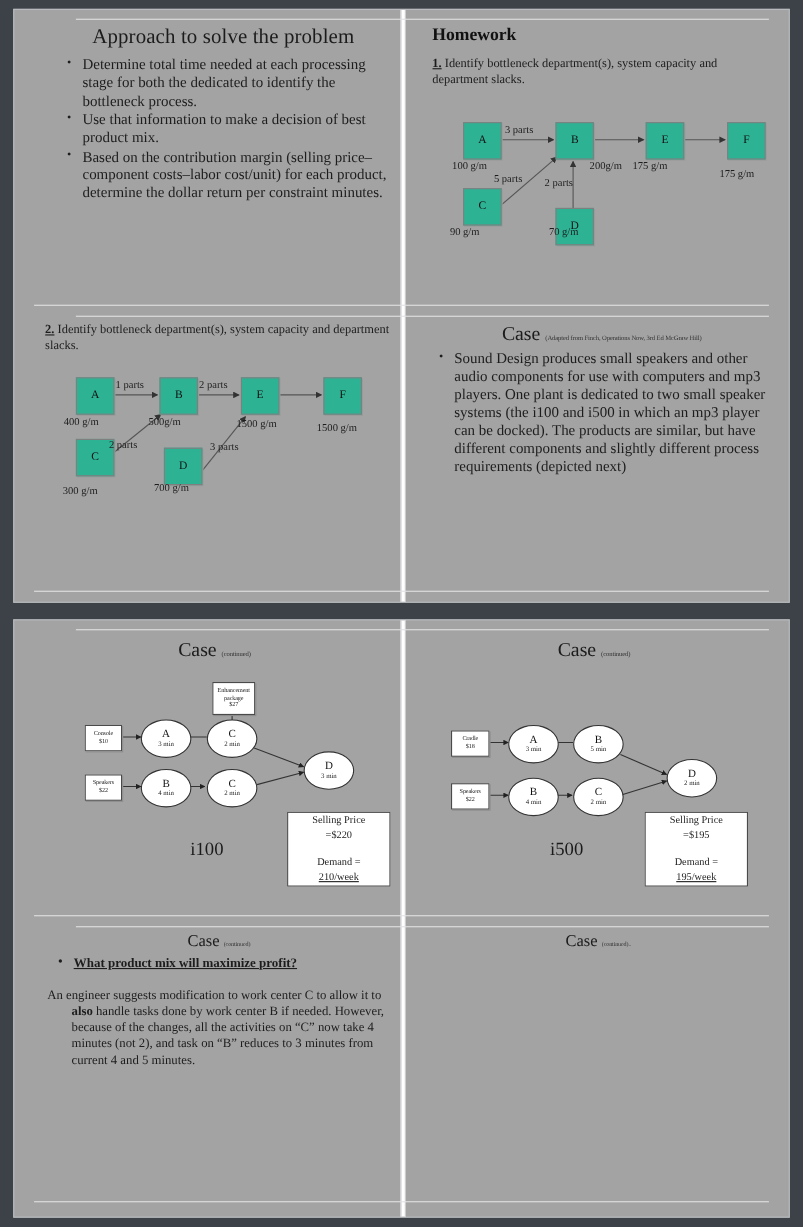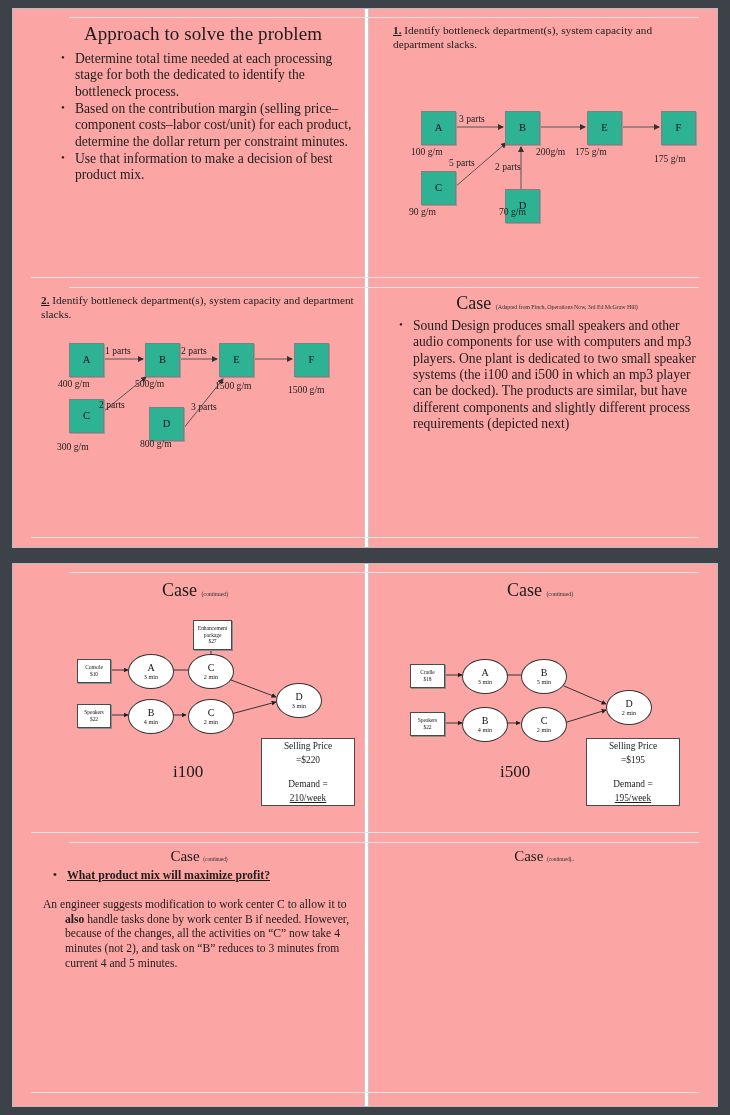--- a/index.html
+++ b/index.html
@@ -7,21 +7,21 @@
     width:730px;height:1115px;
     background:#3c4248;
     font-family:"Liberation Serif", serif;
     overflow:hidden;
     -webkit-font-smoothing:antialiased;
   }
   .page{
     position:absolute;
     left:12px;
     width:706px;
-    background:#fca5a5;
+    background:#a3a3a3;
     border:1px solid #b9bcc0;
     box-sizing:border-box;
   }
   #page-1{top:8px;height:540px;}
   #page-2{top:563px;height:544px;}
 
   .page-inner{position:relative;width:100%;height:100%;}
   
   .col-divider{
     position:absolute;top:0;bottom:0;left:50%;
@@ -177,26 +177,27 @@
   <div class="col-divider"></div>
   <div class="row-divider" style="top:8px;left:56px;right:18px;"></div>
   <div class="row-divider" style="top:268px;left:18px;right:18px;"></div>
   <div class="row-divider" style="top:278px;left:56px;right:18px;"></div>
   <div class="row-divider" style="top:528px;left:18px;right:18px;"></div>
 
   <div class="slide" style="left:40px;top:14px;width:300px;height:248px;">
     <div class="title">Approach to solve the problem</div>
     <ul class="bullets">
       <li>Determine total time needed at each processing stage for both the dedicated to identify the bottleneck process.</li>
+      <li>Use that information to make a decision of best product mix.</li>
       <li>Based on the contribution margin (selling price–component costs–labor cost/unit) for each product, determine the dollar return per constraint minutes.</li>
-      <li>Use that information to make a decision of best product mix.</li>
     </ul>
   </div>
 
   <div class="slide" style="left:380px;top:14px;width:308px;height:248px;">
+    <div class="title-bold">Homework</div>
     <p class="body" style="margin-bottom:4px;">
       <span class="qnum">1.</span><span> Identify bottleneck department(s), system capacity and department slacks.</span>
     </p>
 
     <div class="flow" style="left:14px;top:82px;width:290px;height:120px;">
       <svg width="290" height="120">
         <defs>
           <marker id="ar1" markerWidth="6" markerHeight="6" refX="5" refY="3" orient="auto">
             <path d="M0,0 L6,3 L0,6 z" fill="#333"></path>
           </marker>
@@ -284,21 +285,21 @@
       <div class="glabel" style="left:233px;top:47px;">1500 g/m</div>
 
       <div class="gbox" style="left:14px;top:62px;width:33px;height:32px;">
             <span>C</span>
           </div>
       <div class="glabel" style="left:2px;top:104px;">300 g/m</div>
 
       <div class="gbox" style="left:94px;top:70px;width:33px;height:32px;">
             <span>D</span>
           </div>
-      <div class="glabel" style="left:85px;top:101px;">800 g/m</div>
+      <div class="glabel" style="left:85px;top:101px;">700 g/m</div>
 
       <div class="partlabel" style="left:50px;top:8px;">1 parts</div>
       <div class="partlabel" style="left:126px;top:8px;">2 parts</div>
       <div class="partlabel" style="left:44px;top:62px;">2 parts</div>
       <div class="partlabel" style="left:136px;top:64px;">3 parts</div>
     </div>
 
   </div>
 
   <div class="slide" style="left:378px;top:284px;width:312px;height:240px;">

